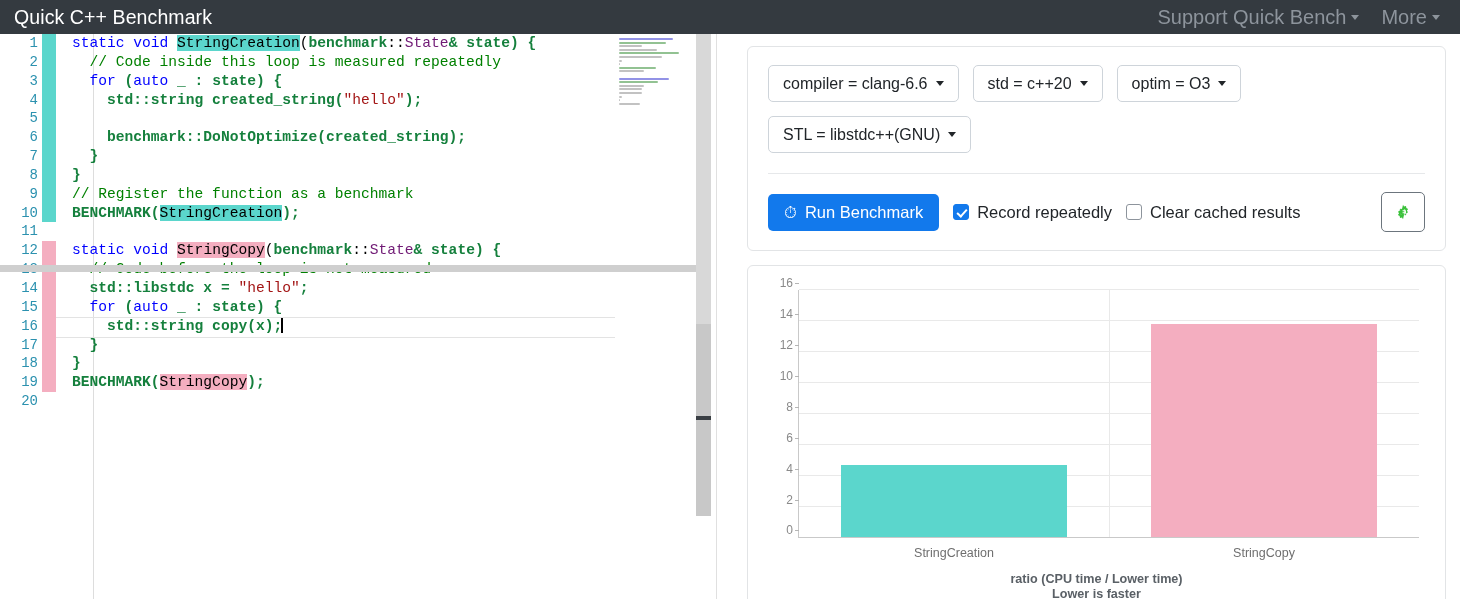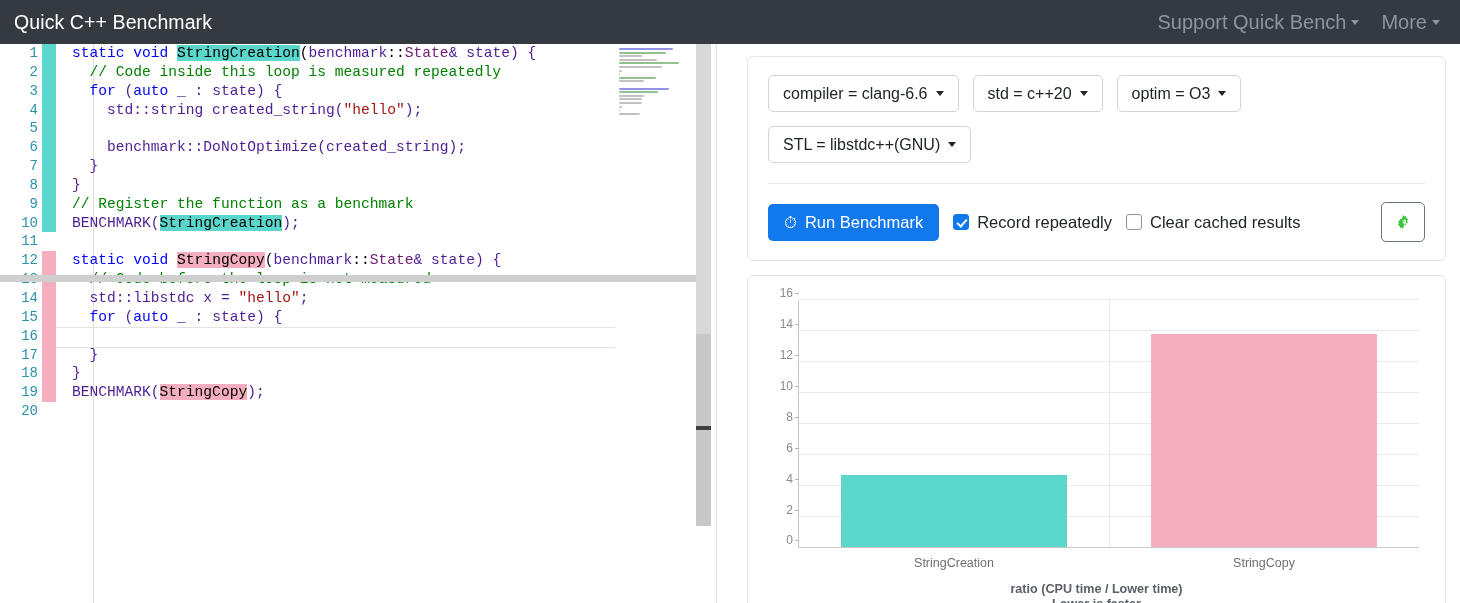--- a/index.html
+++ b/index.html
@@ -6,21 +6,21 @@
   html, body { margin: 0; padding: 0; }
   body {
     width: 1460px; height: 603px;
     font-family: "Liberation Sans", sans-serif;
     background: #ffffff;
     overflow: hidden;
   }
 
   
   .navbar {
-    height: 44px;
+    height: 34px;
     background: #343a40;
     display: flex;
     align-items: center;
     padding: 0 14px;
     position: relative;
   }
   .brand {
     color: #ffffff;
     font-size: 19.5px;
     letter-spacing: .1px;
@@ -95,21 +95,21 @@
   .stripe { width: 14px; flex: none; height: 18.85px; }
   .stripe.teal { background: #5bd6cc; }
   .stripe.pink { background: #f4aec0; }
   .stripe.none { background: transparent; }
   .code-text { padding-left: 16px; }
 
   .kw   { color: #0000ff; }
   .cm   { color: #008000; }
   .str  { color: #a31515; }
   .typ  { color: #701a75; }
-  .pl   { color: #4c1d95; }
+  .pl   { color: #15803d; font-weight: bold; }
   .punc { color: #000000; }
   .hl-teal { background: #5bd6cc; }
   .hl-pink { background: #f4aec0; }
 
   .indent-guide {
     position: absolute;
     top: 0; bottom: 0;
     width: 1px;
     background: #dddddd;
   }
@@ -314,21 +314,21 @@
         <div class="code-row"><div class="gutter">6</div><div class="stripe teal"></div><div class="code-text"><span class="pl">    benchmark::DoNotOptimize(created_string);</span></div></div>
         <div class="code-row"><div class="gutter">7</div><div class="stripe teal"></div><div class="code-text"><span class="pl">  }</span></div></div>
         <div class="code-row"><div class="gutter">8</div><div class="stripe teal"></div><div class="code-text"><span class="pl">}</span></div></div>
         <div class="code-row"><div class="gutter">9</div><div class="stripe teal"></div><div class="code-text"><span class="cm">// Register the function as a benchmark</span></div></div>
         <div class="code-row"><div class="gutter">10</div><div class="stripe teal"></div><div class="code-text"><span class="pl">BENCHMARK(</span><span class="hl-teal">StringCreation</span><span class="pl">);</span></div></div>
         <div class="code-row"><div class="gutter">11</div><div class="stripe none"></div><div class="code-text"></div></div>
         <div class="code-row"><div class="gutter">12</div><div class="stripe pink"></div><div class="code-text"><span class="kw">static</span><span class="pl"> </span><span class="kw">void</span><span class="pl"> </span><span class="hl-pink">StringCopy</span><span class="punc">(</span><span class="pl">benchmark</span><span class="punc">::</span><span class="typ">State</span><span class="pl">&amp; state) {</span></div></div>
         <div class="code-row"><div class="gutter">13</div><div class="stripe pink"></div><div class="code-text"><span class="cm">  // Code before the loop is not measured</span></div></div>
         <div class="code-row"><div class="gutter">14</div><div class="stripe pink"></div><div class="code-text"><span class="pl">  std::libstdc x = </span><span class="str">"hello"</span><span class="pl">;</span></div></div>
         <div class="code-row"><div class="gutter">15</div><div class="stripe pink"></div><div class="code-text"><span class="pl">  </span><span class="kw">for</span><span class="pl"> (</span><span class="kw">auto</span><span class="pl"> _ : state) {</span></div></div>
-        <div class="code-row active"><div class="gutter">16</div><div class="stripe pink"></div></div>
+        <div class="code-row active"><div class="gutter">16</div><div class="stripe pink"></div><div class="code-text"><span class="pl">    std::string copy(x);</span><span class="cursor"></span></div></div>
         <div class="code-row"><div class="gutter">17</div><div class="stripe pink"></div><div class="code-text"><span class="pl">  }</span></div></div>
         <div class="code-row"><div class="gutter">18</div><div class="stripe pink"></div><div class="code-text"><span class="pl">}</span></div></div>
         <div class="code-row"><div class="gutter">19</div><div class="stripe pink"></div><div class="code-text"><span class="pl">BENCHMARK(</span><span class="hl-pink">StringCopy</span><span class="pl">);</span></div></div>
         <div class="code-row"><div class="gutter">20</div><div class="stripe none"></div><div class="code-text"></div></div>
       </div>
     <div class="minimap" id="minimap">
         <div class="mm-line" style="width: 54.15px; background: rgb(74, 74, 214);"></div>
         <div class="mm-line" style="width: 46.55px; background: rgb(74, 154, 74);"></div>
         <div class="mm-line" style="width: 22.8px; background: rgb(154, 154, 154);"></div>
         <div class="mm-line" style="width: 38px; background: rgb(154, 154, 154);"></div>

